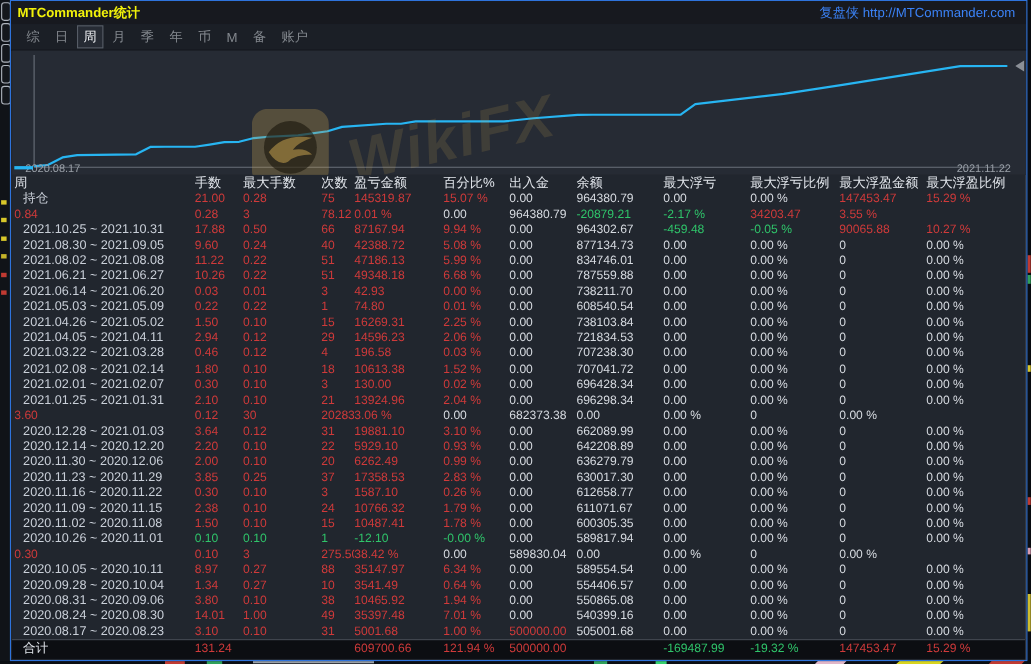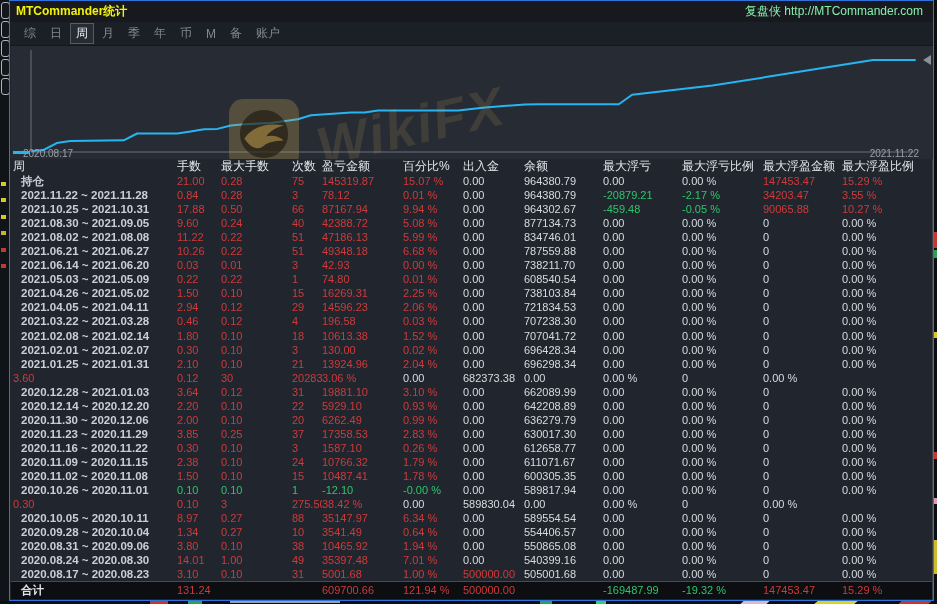--- a/index.html
+++ b/index.html
@@ -8,42 +8,42 @@
   
   #left-strip{left:0;top:0;width:9px;height:604px;background:#101318;}
   .mini-btn{position:absolute;left:1px;width:7px;height:15px;border:1px solid #aeb4bd;border-radius:3px;background:#14171c;}
   .frag{position:absolute;}
   #right-strip{left:934px;top:0;width:3px;height:604px;background:#0a0d12;}
   #bottom-strip{left:0;top:601px;width:937px;height:3px;background:#0b0e12;}
   
   #win{left:9px;top:0;width:925px;height:601px;background:#21262e;border:1px solid #2e73dc;box-sizing:border-box;overflow:hidden;}
   #titlebar{left:0;top:0;width:100%;height:21px;background:#17191f;display:flex;align-items:center;justify-content:space-between;padding:0 10px 0 6px;box-sizing:border-box;}
   #title{color:#f2f20a;font-size:12px;font-weight:bold;}
-  #brand{color:#86efac;font-size:12px;}
+  #brand{color:#3b82f6;font-size:12px;}
   #menubar{left:0;top:21px;width:100%;height:24px;background:#1b1f26;display:flex;align-items:center;gap:2px;padding-left:8px;box-sizing:border-box;border-bottom:1px solid #14171c;}
   .mi{color:#84898f;font-size:12px;padding:2px 6px;cursor:default;}
   .mi.sel{color:#f0f2f5;border:1px solid #565c66;background:#262b34;padding:1px 5px;}
   
   #chart{left:1px;top:45px;width:922px;height:113px;background:#262b34;}
   #chart svg{position:absolute;left:0;top:0;}
   .axis-label{position:absolute;color:#9aa0a8;font-size:10px;bottom:0px;}
   #lbl-start{left:12px;}
   #lbl-end{right:14px;}
   #end-marker{position:absolute;right:2px;width:0;height:0;border-top:5px solid transparent;border-bottom:5px solid transparent;border-right:8px solid #8b9097;}
   
   .wm{position:absolute;pointer-events:none;}
   .wm-badge{display:block;}
   .wm-text{position:absolute;font-size:54px;font-weight:bold;font-style:italic;color:rgba(196,160,78,0.16);transform:rotate(-13deg);white-space:nowrap;letter-spacing:2px;}
   
   #table{left:1px;top:158px;width:922px;height:442px;background:#21262e;border-right:1px solid #3a4049;box-sizing:border-box;}
   .tr{display:grid;grid-template-columns:164px 44px 71px 30px 81px 60px 61px 79px 79px 81px 79px 1fr;
       height:14.05px;line-height:14.3px;padding-left:2px;}
   .tr.head{height:15px;line-height:15px;}
   .td{font-size:11px;overflow:hidden;white-space:nowrap;}
-  .td.c0{padding-left:8px;color:#c9cfd8;font-size:11.5px;font-weight:bold;}
+  .td.c0{padding-left:8px;color:#c9cfd8;font-size:11.5px;}
   .td.h{color:#e2e6ec;font-size:12px;}
   .w{color:#d7dbe1;} .r{color:#cf3a3a;} .g{color:#2fc46a;}
   .tr.total{height:17px;line-height:17px;background:#0c0e12;border-top:1px solid #454b54;}
   .tr.total .td.c0{color:#dfe3e9;}
 </style>
 </head>
 <body>
 
 <div id="left-strip" class="abs">
   <div class="mini-btn" style="top:2px;"></div>
@@ -160,21 +160,20 @@
           <span class="td c4 r">145319.87</span>
           <span class="td c5 r">15.07 %</span>
           <span class="td c6 w">0.00</span>
           <span class="td c7 w">964380.79</span>
           <span class="td c8 w">0.00</span>
           <span class="td c9 w">0.00 %</span>
           <span class="td c10 r">147453.47</span>
           <span class="td c11 r">15.29 %</span>
         </div>
         <div class="tr">
-          <span class="td c0">2021.11.22 ~ 2021.11.28</span>
           <span class="td c1 r">0.84</span>
           <span class="td c2 r">0.28</span>
           <span class="td c3 r">3</span>
           <span class="td c4 r">78.12</span>
           <span class="td c5 r">0.01 %</span>
           <span class="td c6 w">0.00</span>
           <span class="td c7 w">964380.79</span>
           <span class="td c8 g">-20879.21</span>
           <span class="td c9 g">-2.17 %</span>
           <span class="td c10 r">34203.47</span>

